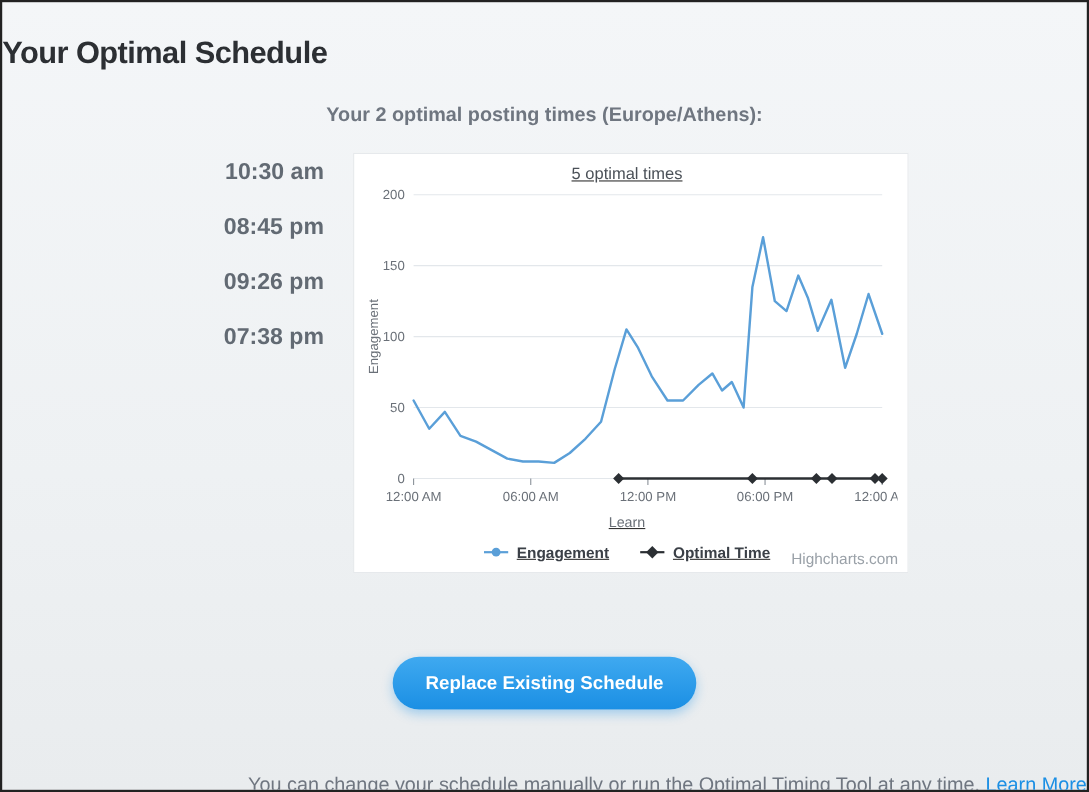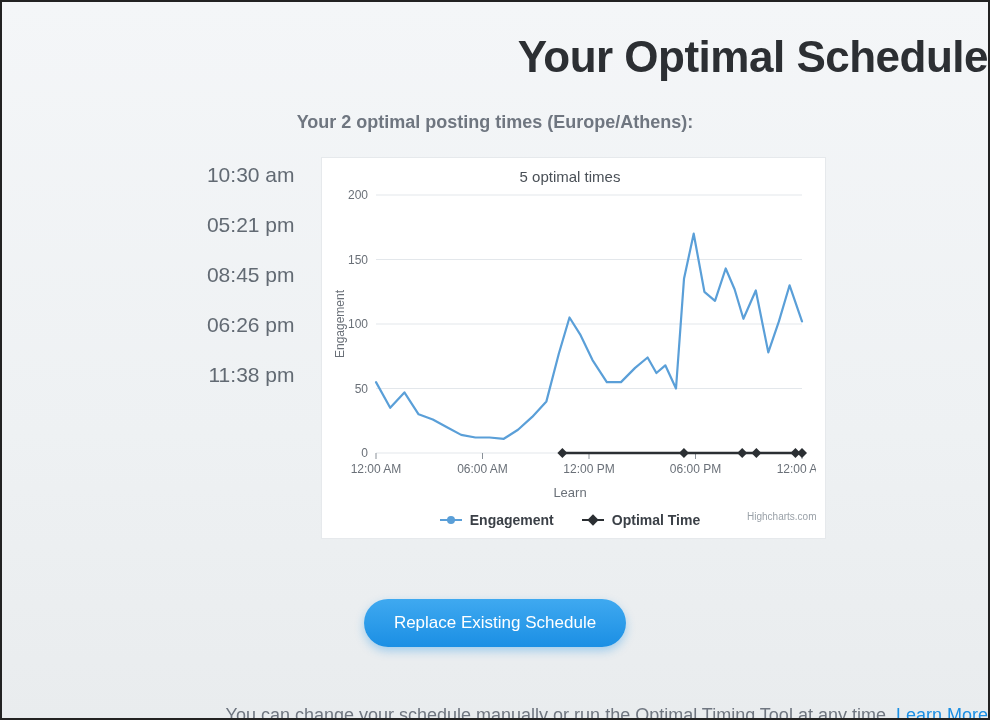--- a/index.html
+++ b/index.html
@@ -12,22 +12,22 @@
   .frame {
     width: 990px;
     height: 720px;
     margin: 0 auto;
     border: 2px solid #222;
     position: relative;
     overflow: hidden;
     background: linear-gradient(to bottom, #f4f6f8 0%, #eef1f3 60%, #e9ecee 100%);
   }
   .page-title {
-    text-align: right;
-    font-size: 44px;
+    text-align: left;
+    font-size: 28px;
     font-weight: 800;
     color: #2c2f33;
     margin: 30px 0 8px 0;
     letter-spacing: -0.5px;
   }
   .subtitle {
     text-align: center;
     font-size: 18px;
     color: #6f7680;
     font-weight: 600;
@@ -40,30 +40,31 @@
     gap: 26px;
     padding: 0 40px;
   }
   .times-list {
     padding-top: 6px;
     min-width: 130px;
   }
   .time-item {
     font-size: 21px;
     color: #626a73;
-    font-weight: 400;
+    font-weight: 700;
     margin: 0 0 26px 0;
     text-align: right;
   }
   .chart-card {
     background: #ffffff;
     border: 1px solid #e6e9ec;
     width: 505px;
     padding: 6px 10px 4px 4px;
     position: relative;
+    text-decoration: underline;
   }
   .chart-title {
     text-align: center;
     font-size: 15px;
     color: #4a5057;
     margin: 4px 0 2px 0;
   }
   .chart-svg { display:block; }
   .x-label {
     text-align: center;
@@ -89,35 +90,36 @@
     border-radius:50%; background:#5a9fd8; transform:translate(-50%,-50%);
   }
   .legend .swatch-diamond {
     width: 22px; height: 2px; background:#2b2f33; position:relative;
   }
   .legend .swatch-diamond::after {
     content:""; position:absolute; left:50%; top:50%; width:8px; height:8px;
     background:#2b2f33; transform:translate(-50%,-50%) rotate(45deg);
   }
   .credit {
-    position:absolute; right:8px; bottom:16px;
-    font-size: 10px; color:#9aa1a8;
+    position:absolute; right:8px; bottom:4px;
+    font-size: 14px; color:#9aa1a8;
   }
   .cta-wrap { text-align:center; margin-top: 60px; }
   .cta-button {
     display:inline-block;
     background: linear-gradient(to bottom, #3fa9f0, #1b8fe4);
     color:#fff;
     font-size: 17px;
-    font-weight: 400;
+    font-weight: 700;
     border: none;
     border-radius: 26px;
     padding: 14px 30px;
     cursor: pointer;
     box-shadow: 0 4px 10px rgba(27,143,228,0.35);
+    margin-top: 16px;
   }
   .footnote {
     text-align:right;
     font-size: 18px;
     color: #6f7680;
     margin-top: 58px;
   }
   .footnote a {
     color: #1b8fe4;
     text-decoration: none;
@@ -137,24 +139,23 @@
 
 <div class="frame">
 
   <h1 class="page-title">Your Optimal Schedule</h1>
   <div class="subtitle">Your 2 optimal posting times (Europe/Athens):</div>
 
   <div class="content-row">
 
     <div class="times-list">
       <div class="time-item">10:30 am</div>
-      <div class="time-item">05:21 pm</div>
       <div class="time-item">08:45 pm</div>
-      <div class="time-item">06:26 pm</div>
-      <div class="time-item">11:38 pm</div>
+      <div class="time-item">09:26 pm</div>
+      <div class="time-item">07:38 pm</div>
     </div>
 
     <div class="chart-card">
       <div class="chart-title">5 optimal times</div>
       <svg class="chart-svg" id="chart-svg" width="490" height="300">
           <line x1="50" x2="476" y1="266" y2="266" class="grid-line"></line>
           <text x="42" y="270" text-anchor="end" class="tick-label">0</text>
           <line x1="50" x2="476" y1="201.5" y2="201.5" class="grid-line"></line>
           <text x="42" y="205.5" text-anchor="end" class="tick-label">50</text>
           <line x1="50" x2="476" y1="137" y2="137" class="grid-line"></line>

